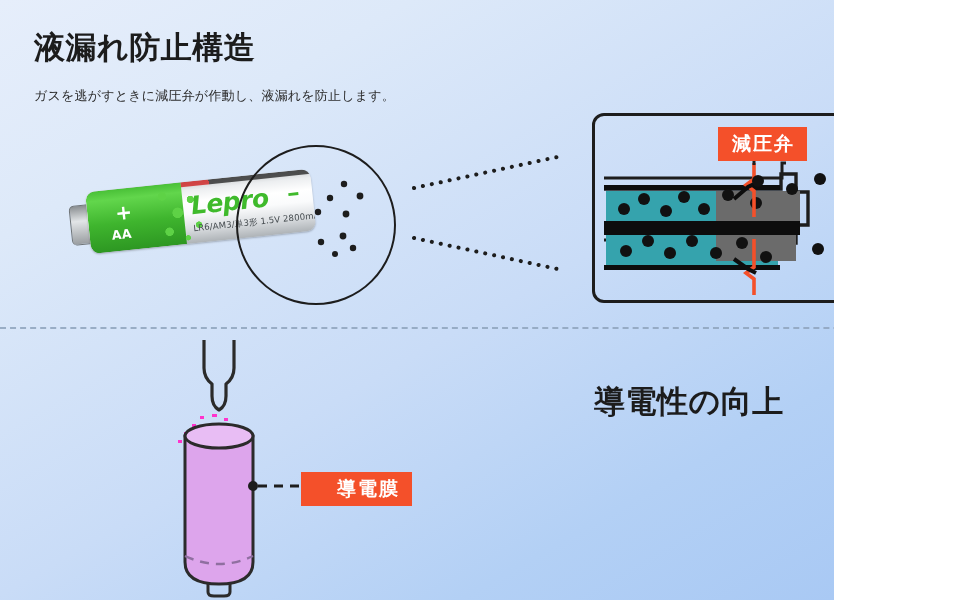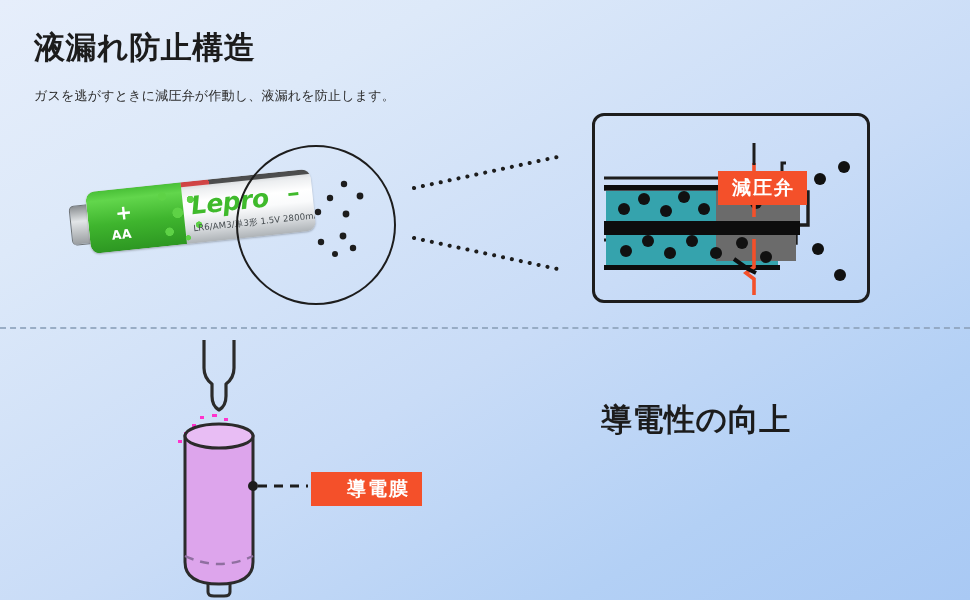--- a/index.html
+++ b/index.html
@@ -7,21 +7,21 @@
     padding: 0;
   }
   body {
     width: 970px;
     height: 600px;
     overflow: hidden;
     font-family: "DejaVu Sans", "Liberation Sans", sans-serif;
   }
   #page {
     position: relative;
-    width: 970px;
+    width: 834px;
     height: 600px;
     background: linear-gradient(150deg, #e6eefb 0%, #dde9f9 22%, #c9dcf7 55%, #b3d0f5 80%, #a9c9f4 100%);
     overflow: hidden;
   }
   .abs { position: absolute; }
 
   
   .sec-title {
     font-size: 31px;
     font-weight: bold;
@@ -287,21 +287,21 @@
     <g fill="#111111">
       <circle cx="162" cy="64" r="6"></circle>
       <circle cx="196" cy="72" r="6"></circle>
       <circle cx="224" cy="62" r="6"></circle>
       <circle cx="248" cy="50" r="6"></circle>
       <circle cx="222" cy="132" r="6"></circle>
       <circle cx="244" cy="158" r="6"></circle>
     </g>
   </svg>
 
-  <div class="abs badge" style="left:718px; top:127px;margin-top:44px;">減圧弁</div>
+  <div class="abs badge" style="left:718px; top:127px;">減圧弁</div>
 
   <div class="abs divider"></div>
 
   <div class="abs cyl-wrap">
     <svg width="280" height="260">
 
       <path d="M 54 0 L 54 28 Q 54 38 62 44 L 62 56 Q 62 66 69 70 Q 76 66 76 56 L 76 44
                Q 84 38 84 28 L 84 0" fill="none" stroke="#2b2b2b" stroke-width="3.2" stroke-linejoin="round"></path>
 
       <g fill="#ff33cc">
@@ -334,18 +334,18 @@
 
       <path d="M 35 216 Q 69 232 103 216" fill="none" stroke="#8f6fa0" stroke-width="2.4" stroke-dasharray="9 7"></path>
 
       <path d="M 58 244 L 58 252 Q 58 256 64 256 L 74 256 Q 80 256 80 252 L 80 244" fill="none" stroke="#2b2b2b" stroke-width="3"></path>
 
       <circle cx="103" cy="146" r="5" fill="#1d1d1d"></circle>
       <line x1="108" y1="146" x2="158" y2="146" stroke="#1d1d1d" stroke-width="3" stroke-dasharray="9 7"></line>
     </svg>
   </div>
 
-  <div class="abs badge" style="left:311px; top:472px;padding-left:36px;">導電膜</div>
-
-  <div class="abs sec-title" style="left:594px; top:402px;margin-left:7px;">導電性の向上</div>
+  <div class="abs badge" style="left:301px; top:472px;padding-left:36px;">導電膜</div>
+
+  <div class="abs sec-title" style="left:594px; top:384px;">導電性の向上</div>
 
 
 </div>
 
 </body></html>

